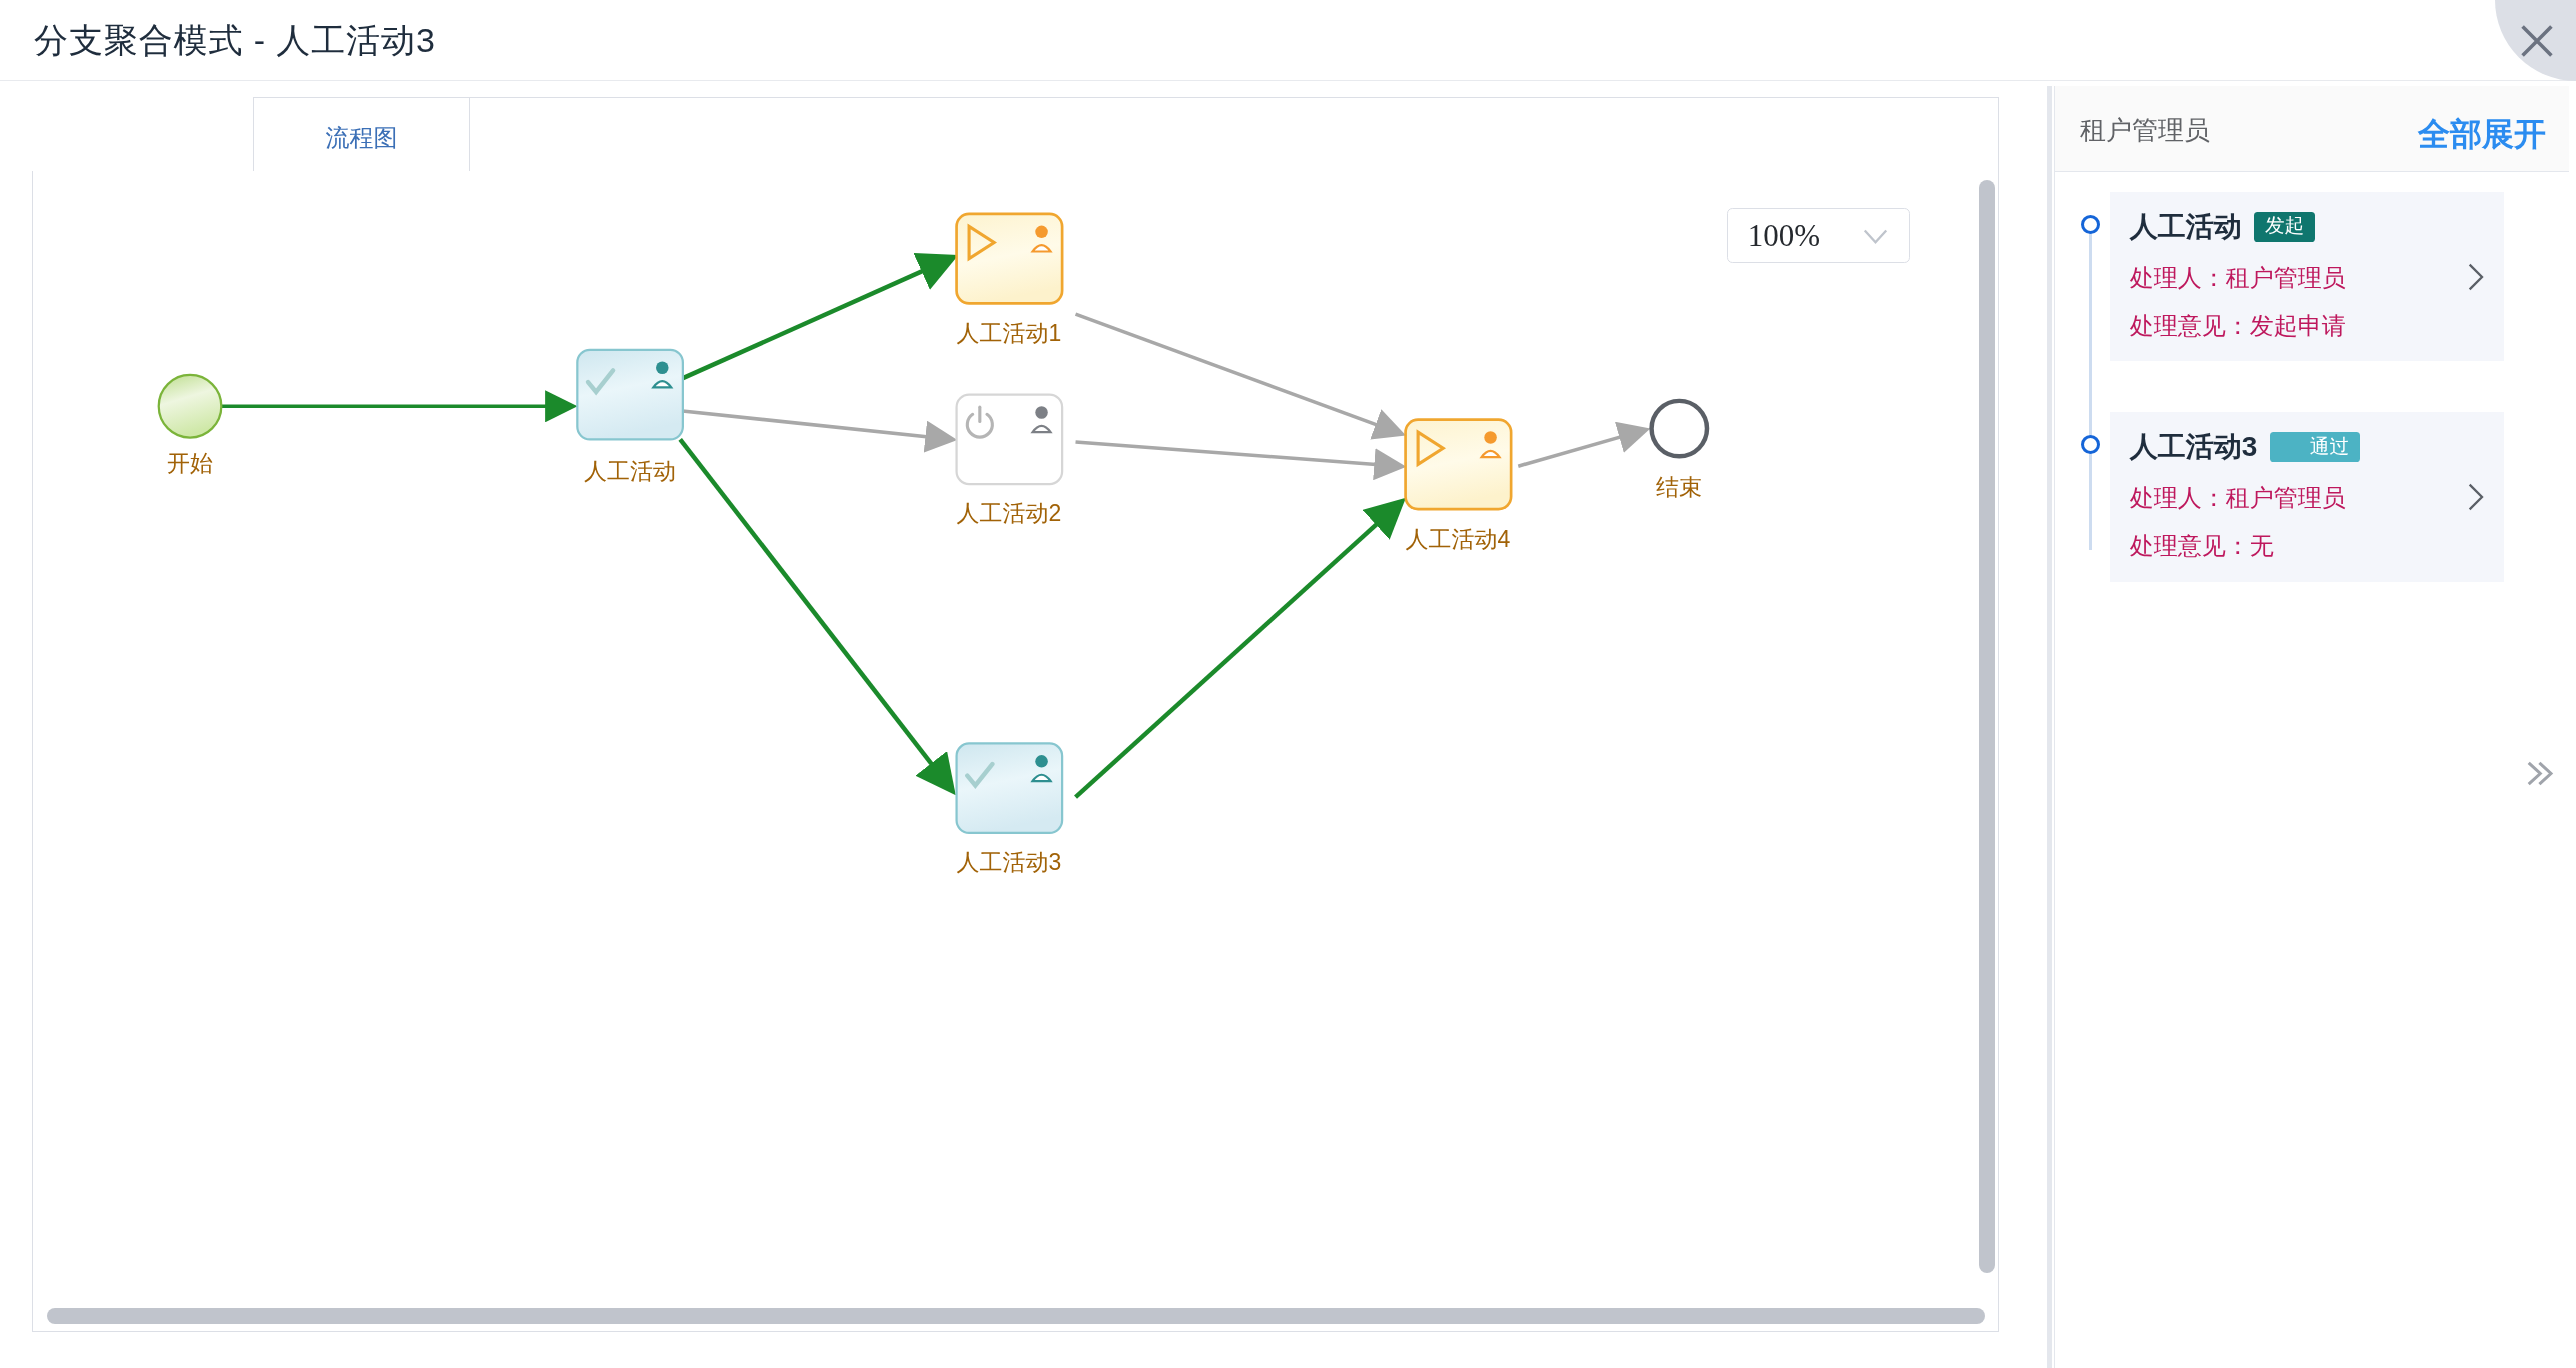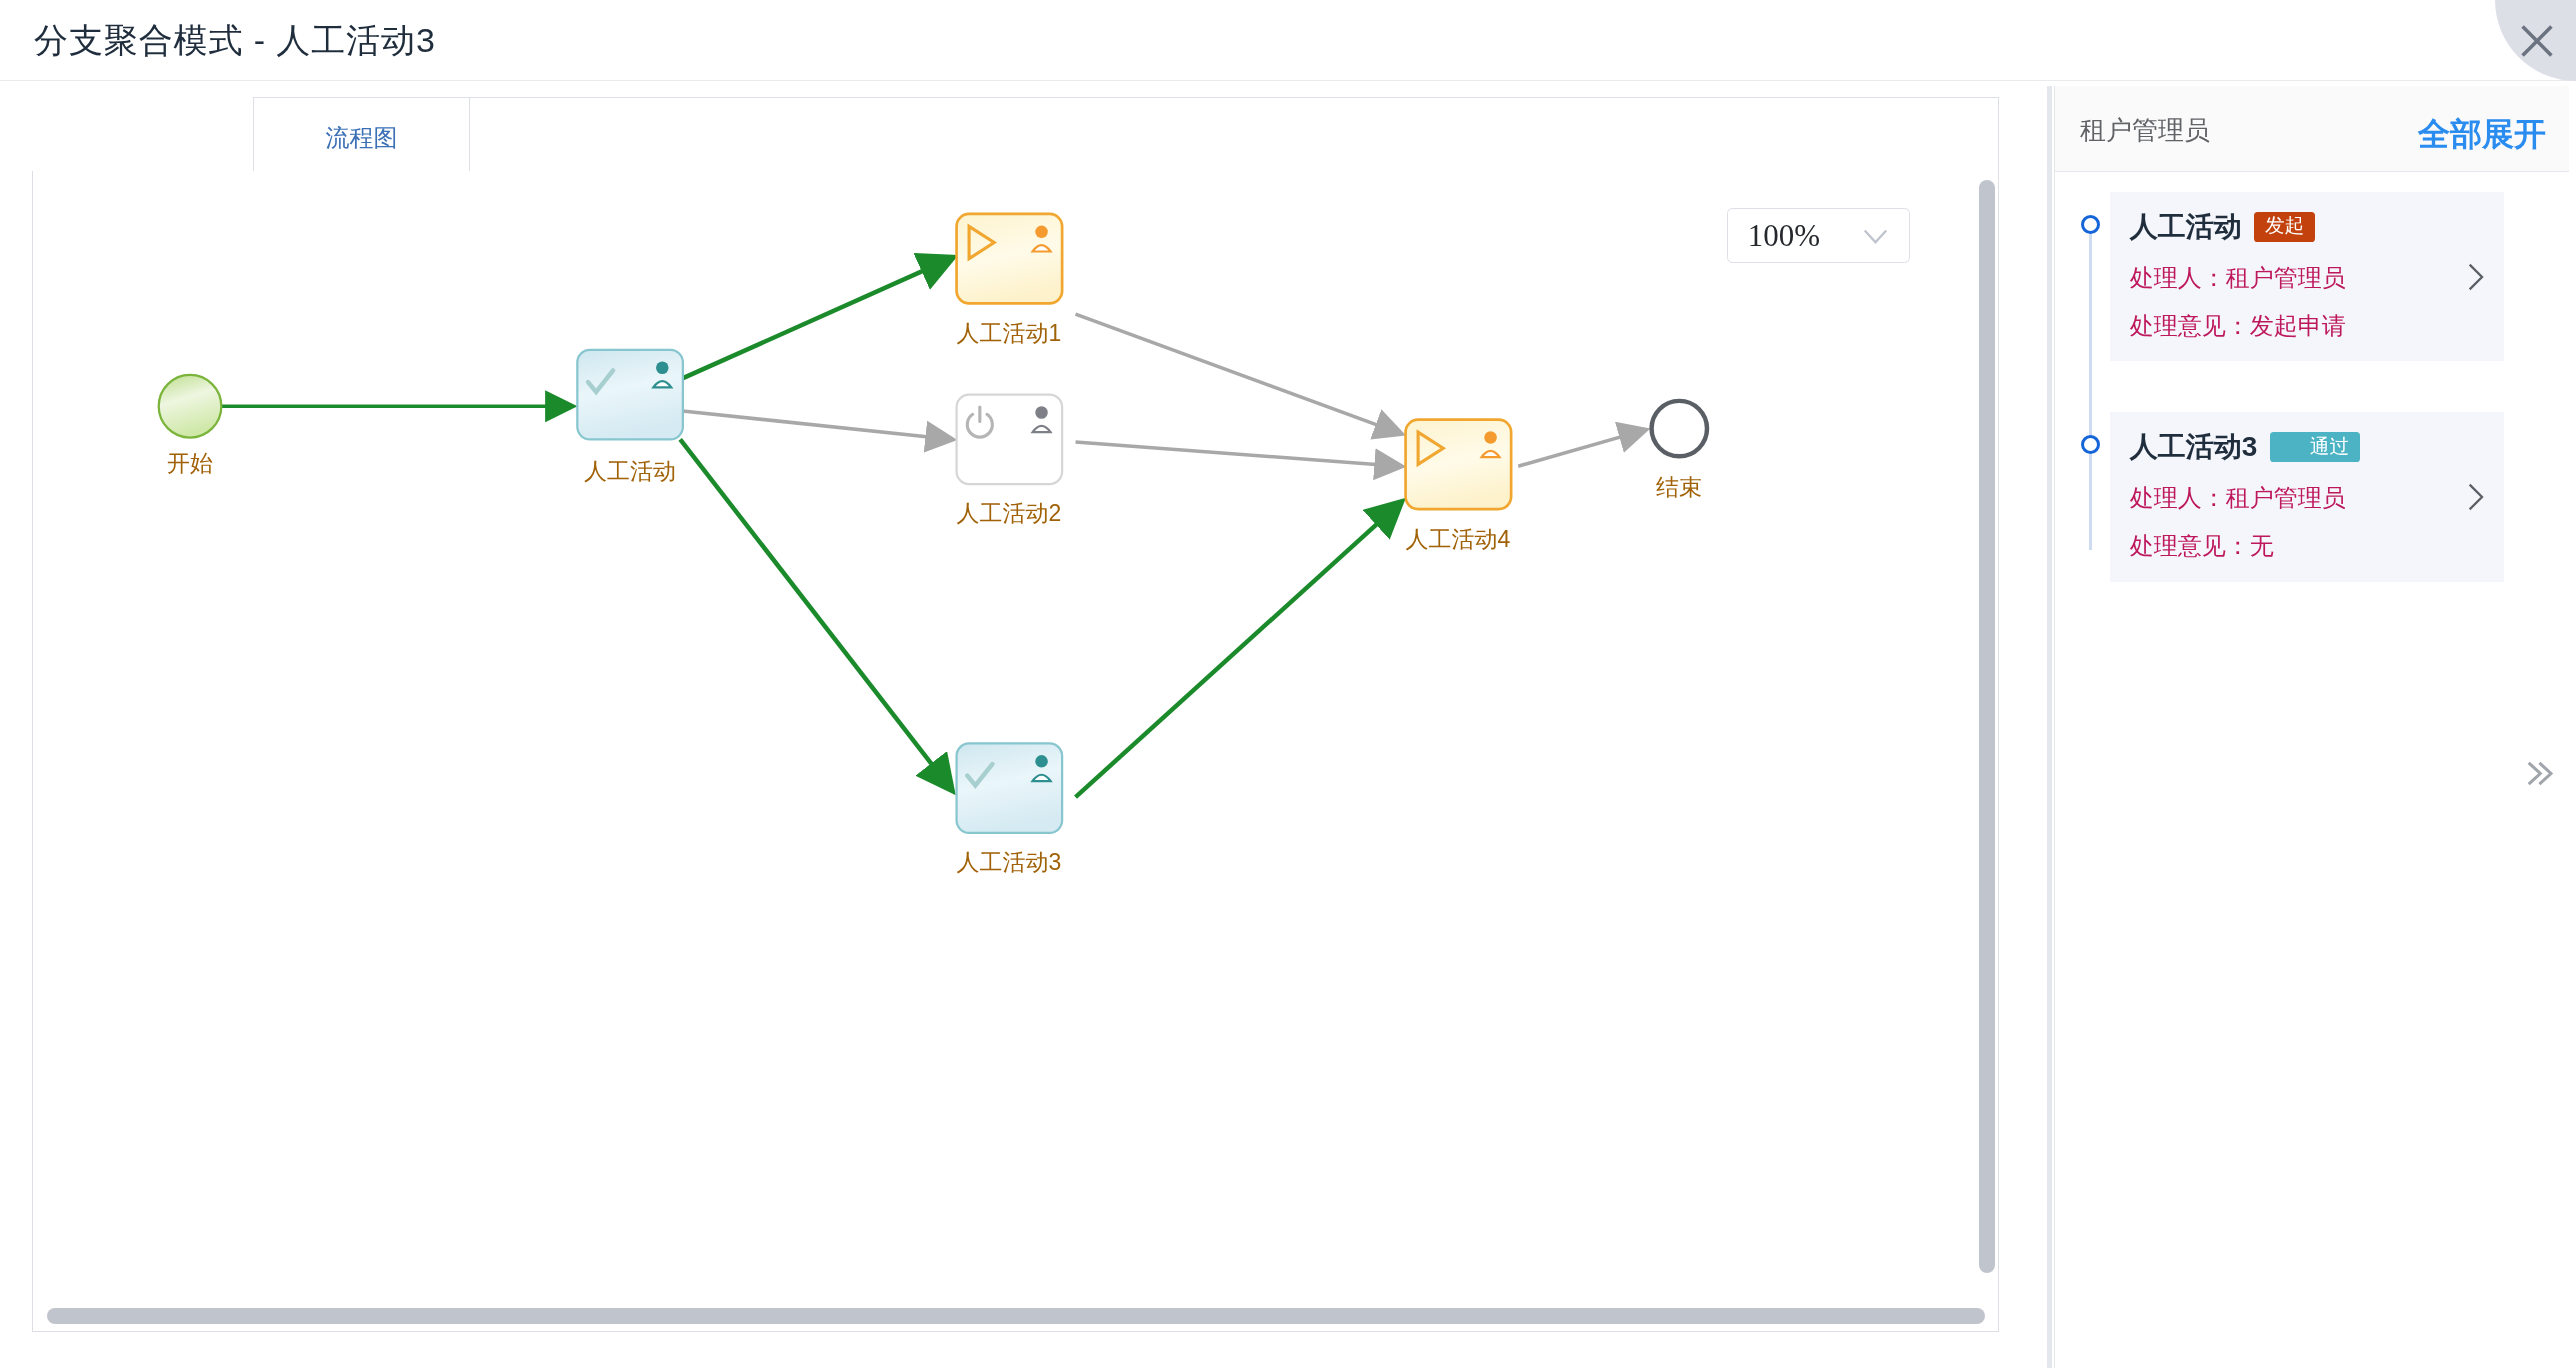--- a/index.html
+++ b/index.html
@@ -120,21 +120,21 @@
   }
   .tl-card-title {
     font-size: 28px; font-weight: bold; color: #1f2d3d;
     display: flex; align-items: center; white-space: nowrap;
   }
   .badge {
     display: inline-block; margin-left: 12.5px; padding: 2.7px 10.7px 4.5px 10.7px;
     font-size: 19.7px; font-weight: normal; color: #ffffff; border-radius: 3.6px;
     line-height: 1.15;
   }
-  .badge.blue { background: #c2410c; }
+  .badge.blue { background: #0f766e; }
   .badge.teal { background: #4cb3c4; padding-left: 40px; }
   .tl-row {
     margin-top: 16px; font-size: 24px; color: #be185d; white-space: nowrap;
   }
   .tl-chevron { position: absolute; right: 18px; top: 70px; cursor: pointer; }
 
   .collapse-handle {
     position: absolute; right: 9px; top: 667px; width: 41px; height: 41px;
     cursor: pointer;
   }

